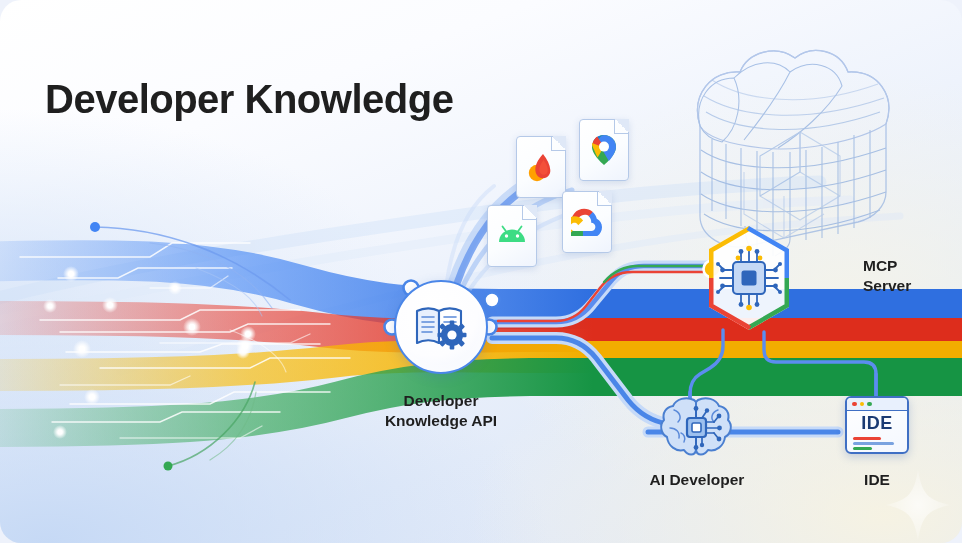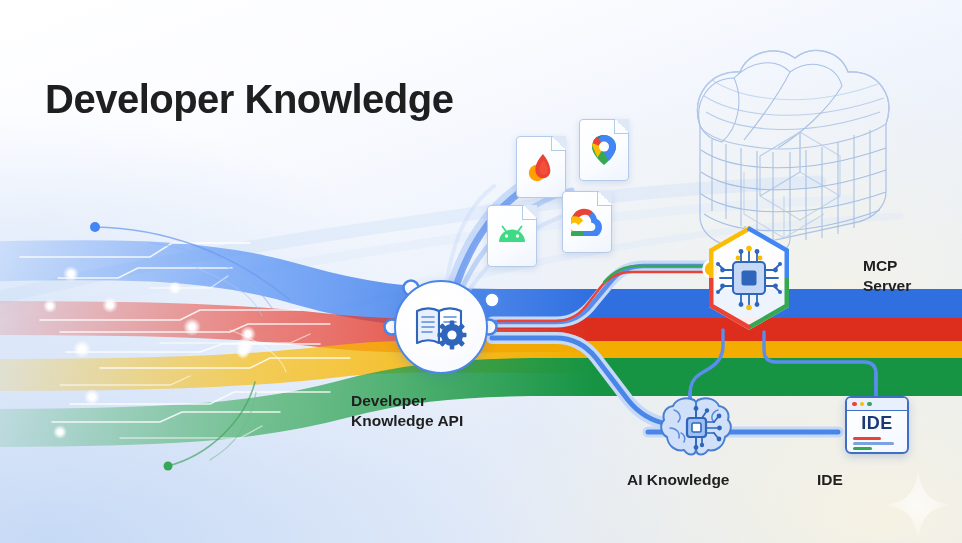--- a/index.html
+++ b/index.html
@@ -11,20 +11,21 @@
   #stage {
     position:relative;
     width:962px; height:543px;
     overflow:hidden;
     background:
       radial-gradient(ellipse 70% 60% at 92% 95%, rgba(247,243,226,0.95) 0%, rgba(247,243,226,0) 62%),
       radial-gradient(ellipse 65% 70% at 88% 55%, rgba(246,244,232,0.85) 0%, rgba(246,244,232,0) 60%),
       radial-gradient(ellipse 80% 70% at 5% 100%, rgba(196,216,245,0.95) 0%, rgba(196,216,245,0) 65%),
       radial-gradient(ellipse 60% 50% at 0% 55%, rgba(214,228,248,0.8) 0%, rgba(214,228,248,0) 70%),
       linear-gradient(160deg, #ffffff 0%, #fbfcff 22%, #eef3fc 48%, #e4ecf9 70%, #dfe7f6 100%);
+    border-radius: 21px;
   }
   #bg-svg, #wire-svg, #fx-svg {
     position:absolute; left:0; top:0; width:962px; height:543px;
   }
   #bg-svg { z-index:1; }
   #wire-svg { z-index:2; }
   #fx-svg { z-index:6; pointer-events:none; }
 
   .title-block {
     position:absolute; left:45px; top:75px; z-index:8;
@@ -39,21 +40,21 @@
   .api-circle {
     width:94px; height:94px; border-radius:50%;
     background:radial-gradient(circle at 40% 32%, #ffffff 0%, #fdfdff 55%, #eef3fd 100%);
     border:2.5px solid #4a86e8;
     box-shadow:0 3px 12px rgba(66,110,190,0.22), inset 0 0 14px rgba(255,255,255,0.9);
     display:flex; align-items:center; justify-content:center;
   }
   .label {
     position:absolute; z-index:7;
     color:#1f1f1f; font-size:15.5px; font-weight:600;
-    line-height:1.30; white-space:pre-line;
+    line-height:1.30; text-align:center; white-space:pre-line;
   }
   .doc-card {
     position:absolute; z-index:4;
     background:linear-gradient(150deg,#ffffff 0%,#fbfdff 55%,#eff4fd 100%);
     border:1.6px solid #b5c9e8;
     border-radius:4px;
     box-shadow:0 2px 7px rgba(70,110,180,0.18);
     display:flex; align-items:center; justify-content:center;
   }
   .doc-card::after {
@@ -454,21 +455,21 @@
         <circle cx="61" cy="24" r="2.4"></circle>
           <circle cx="61.5" cy="36" r="2.4"></circle>
         <circle cx="61" cy="47" r="2.4"></circle>
           <circle cx="38" cy="55.5" r="2.4"></circle>
         <circle cx="44" cy="53" r="2.2"></circle>
           <circle cx="38" cy="16.5" r="2.4"></circle>
         <circle cx="49" cy="18.5" r="2.2"></circle>
       </g>
     </svg>
   </div>
-  <div class="label" style="left:627px; top:470px; width:140px;">AI Knowledge</div>
+  <div class="label" style="left:627px; top:470px; width:140px;">AI Developer</div>
 
   <div class="node" style="left:845px; top:396px;">
     <div class="ide-card">
       <div class="ide-bar">
         <span class="dot" style="background:#EA4335;"></span>
         <span class="dot" style="background:#FBBC04;"></span>
         <span class="dot" style="background:#34A853;"></span>
       </div>
       <div class="ide-body">
         <div class="ide-text">IDE</div>

